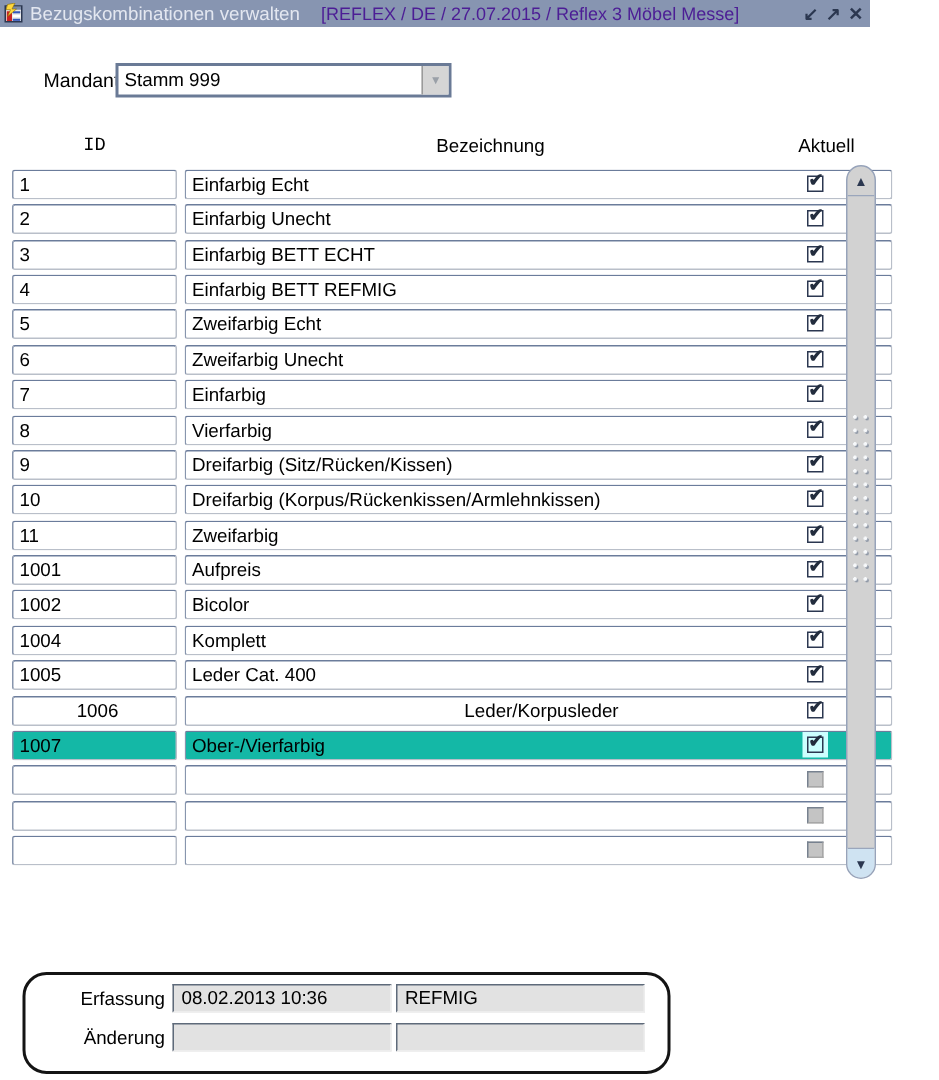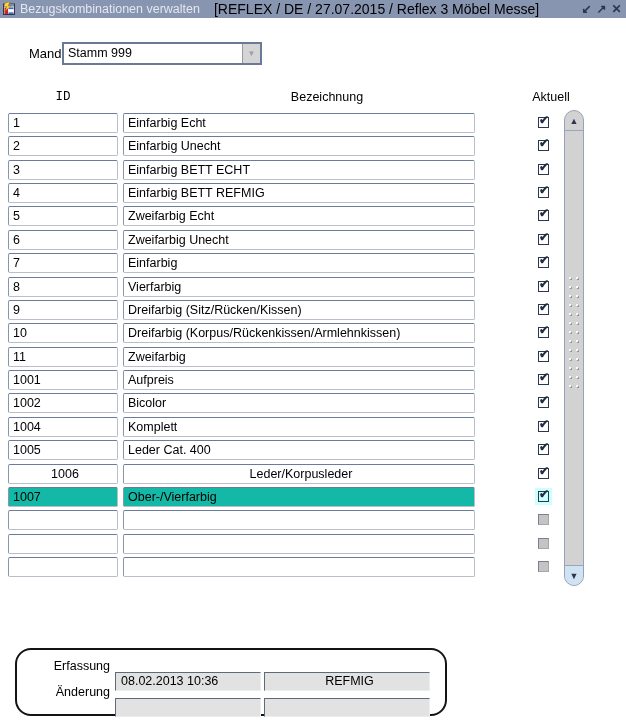--- a/index.html
+++ b/index.html
@@ -1,49 +1,49 @@
 <!DOCTYPE html>
 <html><head>
 <meta charset="utf-8">
 <style>
   html,body{margin:0;padding:0;background:#fff;}
   #app{position:relative;width:626px;height:720px;background:#ffffff;overflow:hidden;
        font-family:"Liberation Sans", sans-serif;color:#000;}
 
   
-  .titlebar{position:absolute;left:0;top:0;width:626px;height:18px;background:#8795b1;
+  .titlebar{position:absolute;left:0;top:0;width:580px;height:18px;background:#8795b1;
             display:flex;align-items:center;}
   .app-icon{width:14px;height:14px;margin:0 4px 0 2px;flex:0 0 auto;}
   .title-main{font-size:12.5px;color:#e3e7f0;white-space:nowrap;}
-  .title-ctx{font-size:14px;color:#000000;margin-left:14px;white-space:nowrap;}
+  .title-ctx{font-size:12px;color:#4c1d95;margin-left:14px;white-space:nowrap;}
   .win-controls{margin-left:auto;display:flex;align-items:center;padding-right:2px;}
   .win-btn{width:15px;height:16px;display:flex;align-items:center;justify-content:center;
            font-size:12px;font-weight:bold;color:#2b3750;cursor:default;line-height:1;}
 
   
   .mandant-label{position:absolute;left:29px;top:46px;font-size:13px;}
-  .combobox{position:absolute;left:62px;top:42px;width:200px;height:23px;background:#fff;
+  .combobox{position:absolute;left:77px;top:42px;width:224px;height:23px;background:#fff;
             border:2px solid #6a7a96;box-sizing:border-box;display:flex;}
   .combo-text{flex:1;font-size:12.5px;padding:2px 0 0 4px;white-space:nowrap;overflow:hidden;}
   .combo-btn{width:17px;background:#d5d5d5;border-left:1px solid #9a9a9a;display:flex;
              align-items:center;justify-content:center;color:#9aa0a8;font-size:8px;}
 
   
   .hdr{position:absolute;top:90px;font-size:12.5px;text-align:center;}
   .hdr-id{left:8px;width:110px;font-family:Liberation Mono, monospace;}
   .hdr-bez{left:123px;width:408px;}
   .hdr-akt{left:528px;width:46px;}
 
   
   .row{position:absolute;left:0;width:626px;height:20px;}
   .field{position:absolute;top:0;height:20px;background:#fff;box-sizing:border-box;
          border:1px solid;border-color:#6b7c9b #b9bfc9 #b9bfc9 #8795ad;border-radius:2px;
          font-size:12.5px;padding:2px 0 0 4px;white-space:nowrap;overflow:hidden;}
   .cell-id{left:8px;width:110px;}
-  .cell-bez{left:123px;width:352px;}
+  .cell-bez{left:123px;width:472px;}
   .row.selected .field{background:#14b8a6;}
   .chk{position:absolute;left:538px;top:4px;width:11px;height:11px;background:#fff;
        border:1px solid #2b3750;box-sizing:border-box;}
   .row.selected .chk{background:#ccffff;box-shadow:0 0 0 3px #ccffff;}
   .chk .mark{position:absolute;left:0px;top:-5px;font-size:12px;font-weight:bold;color:#222c3d;}
   .chk.disabled{background:#c4c4c4;border-color:#77818f #a7a7a7 #a7a7a7 #77818f;}
 
   
   .sbar{position:absolute;left:564px;top:110px;width:20px;height:476px;background:#d2d2d2;
         border:1px solid #97a3ba;box-sizing:border-box;border-radius:10px;}
@@ -58,23 +58,23 @@
      background-size:7px 9px,7px 9px;background-position:0 0,1px 1px;}
 
   
   .fframe{position:absolute;left:15px;top:648px;width:432px;height:68px;box-sizing:border-box;
           border:2px solid #141414;border-radius:16px;}
   .flabel{position:absolute;width:80px;font-size:12.5px;text-align:right;}
   .flabel-erf{left:30px;top:659px;}
   .flabel-aend{left:30px;top:685px;}
   .ffield{position:absolute;height:19px;background:#e2e2e2;box-sizing:border-box;
           border:1px solid;border-color:#5e6a7a #ededed #ededed #5e6a7a;
-          font-size:12.5px;padding:1px 0 0 5px;white-space:nowrap;overflow:hidden;margin-top:16px;}
+          font-size:12.5px;padding:1px 0 0 5px;white-space:nowrap;overflow:hidden;}
   .ff-dt{left:115px;width:146px;}
-  .ff-user{left:264px;width:166px;text-align:center;}
+  .ff-user{left:264px;width:166px;}
   .frow1{top:656px;}
   .frow2{top:682px;}
 </style>
 </head>
 <body>
 
 <div id="app">
 
   <div class="titlebar">
     <svg class="app-icon" viewBox="0 0 14 14">

